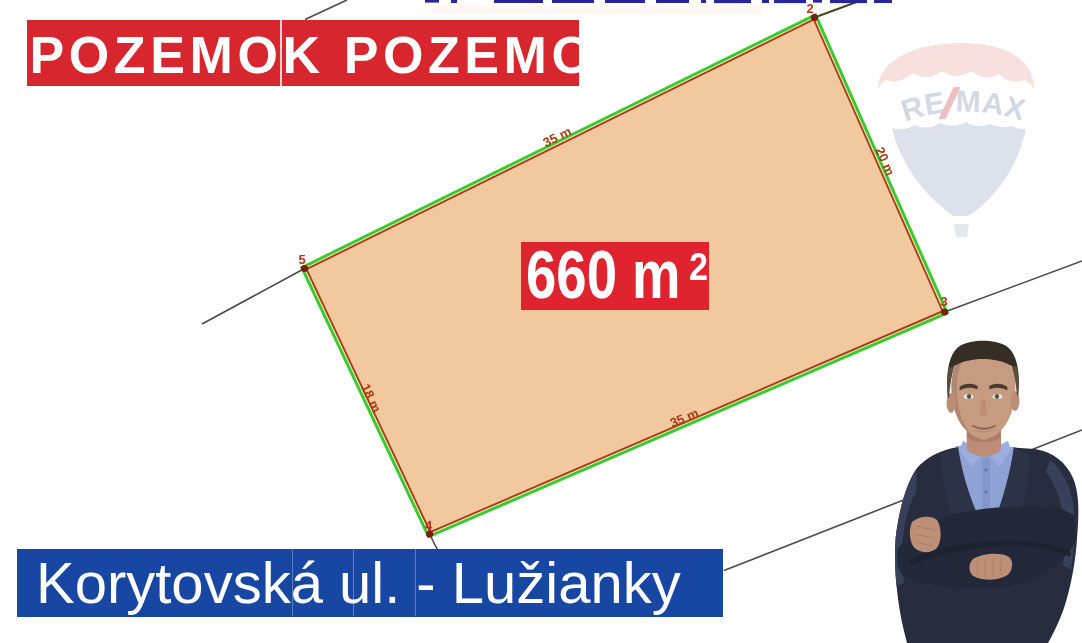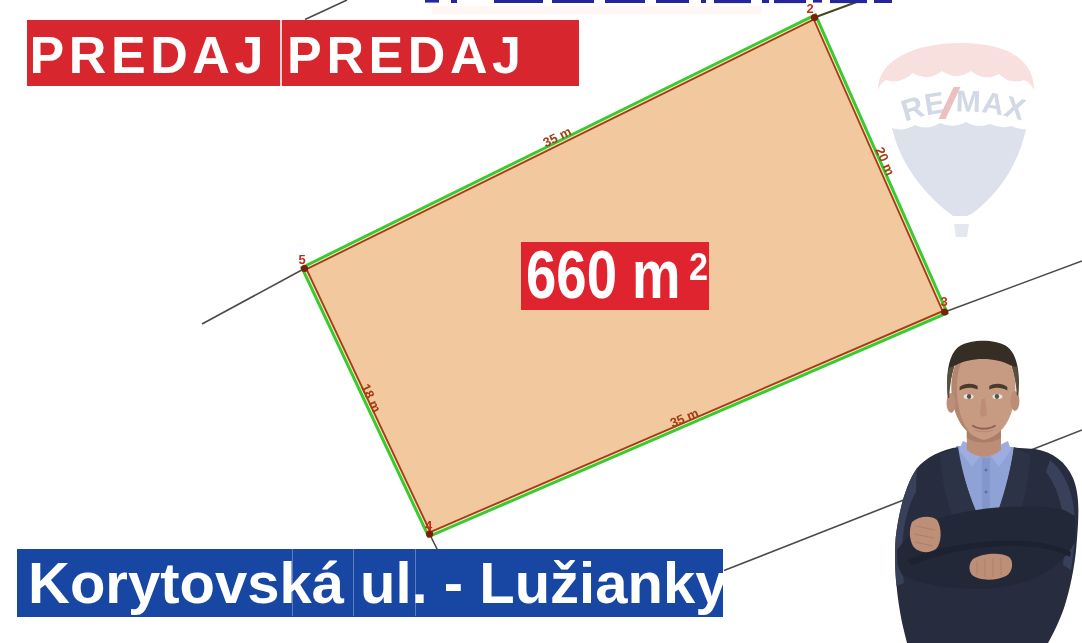--- a/index.html
+++ b/index.html
@@ -155,26 +155,26 @@
   <circle cx="998.5" cy="396.5" r="2.4" fill="#4f524f"></circle>
 
   <path d="M 981.5 399 L 979.5 414 C 980.5 417.5 986.5 417.5 987.5 414 L 985.5 399 Z" fill="#bd8e74"></path>
 
   <path d="M 971 425.5 C 979 430 989 430 997 425.5 C 990 429.5 978 429.5 971 425.5 Z" fill="#8f6254" stroke="#8f6254" stroke-width="1.6"></path>
   <path d="M 974 430 C 981 432.5 987 432.5 994 430" stroke="#b58270" stroke-width="1" fill="none"></path>
   </g>
 </svg>
 
 <div class="abs" style="left:27px;top:20px;width:552px;height:66px;background:#d8262e;"></div>
-<div class="abs" style="left:29.5px;top:23px;width:552px;height:64px;color:#ffffff;font-weight:bold;font-size:52px;line-height:64px;letter-spacing:4.6px;white-space:nowrap;">PREDAJ PREDAJ</div>
+<div class="abs" style="left:29.5px;top:23px;width:552px;height:64px;color:#ffffff;font-weight:bold;font-size:52px;line-height:64px;letter-spacing:4.6px;white-space:nowrap;">POZEMOK POZEMOK</div>
 
 <div class="abs" style="left:280px;top:20px;width:1.5px;height:66px;background:rgba(255,255,255,0.8);"></div>
 
 <div class="abs" style="left:521px;top:242px;width:188px;height:68px;background:#e0242f;"></div>
 <div class="abs" style="left:526px;top:240.8px;width:188px;height:68px;color:#ffffff;font-weight:bold;font-size:69px;line-height:68px;white-space:nowrap;transform:scaleX(0.79);transform-origin:0 0;">660 m</div>
 <div class="abs" style="left:689px;top:248px;color:#ffffff;font-weight:bold;font-size:38px;line-height:38px;white-space:nowrap;transform:scaleX(0.9);transform-origin:0 0;">2</div>
 
 <div class="abs" style="left:17px;top:549px;width:705.5px;height:67.5px;background:#1747a3;"></div>
-<div class="abs" style="left:28px;top:549px;width:702px;height:49px;color:#ffffff;font-weight:bold;font-size:58px;line-height:67px;white-space:nowrap;">Korytovská ul. - Lužianky</div>
+<div class="abs" style="left:36px;top:549px;width:702px;height:49px;color:#ffffff;font-weight:normal;font-size:58px;line-height:67px;white-space:nowrap;">Korytovská ul. - Lužianky</div>
 
 <div class="abs" style="left:292px;top:549px;width:1px;height:67px;background:rgba(255,255,255,0.3);"></div>
 <div class="abs" style="left:353px;top:549px;width:1px;height:67px;background:rgba(255,255,255,0.3);"></div>
 <div class="abs" style="left:415px;top:549px;width:1px;height:67px;background:rgba(255,255,255,0.3);"></div>
 
 </body></html>

